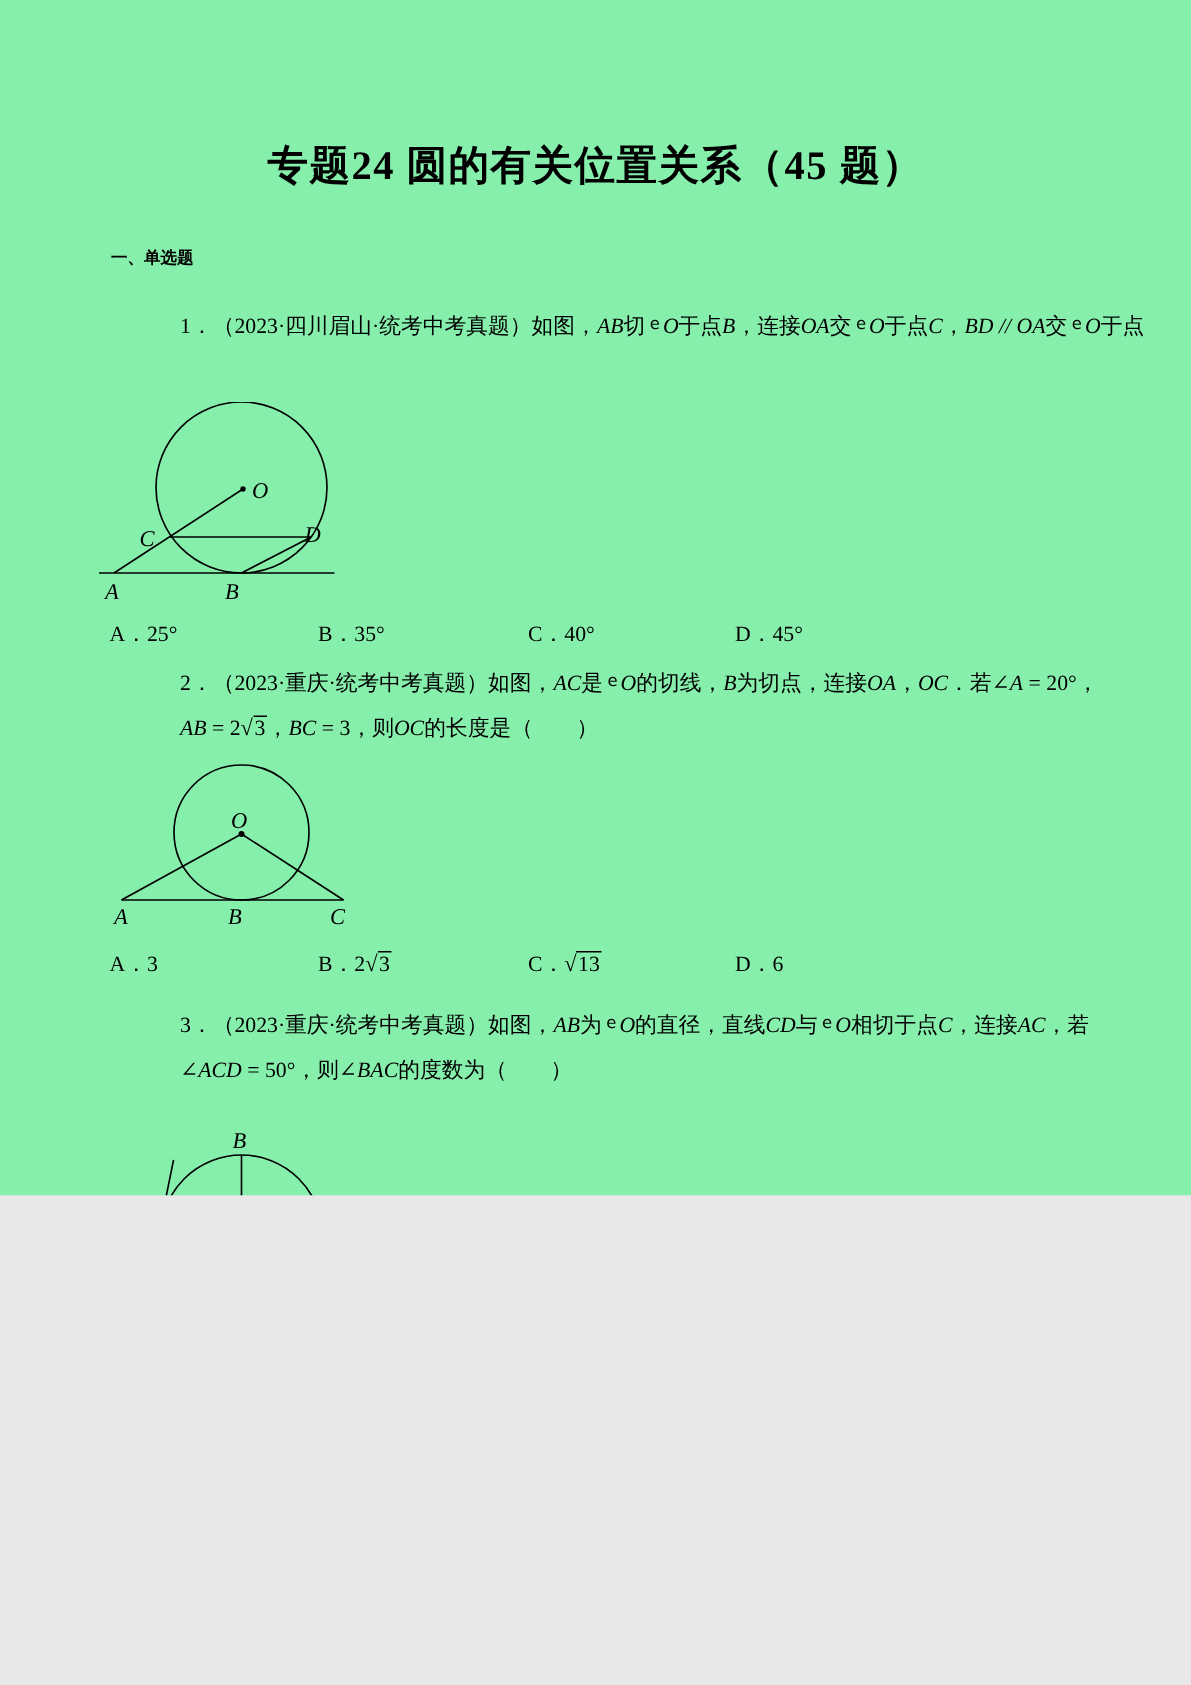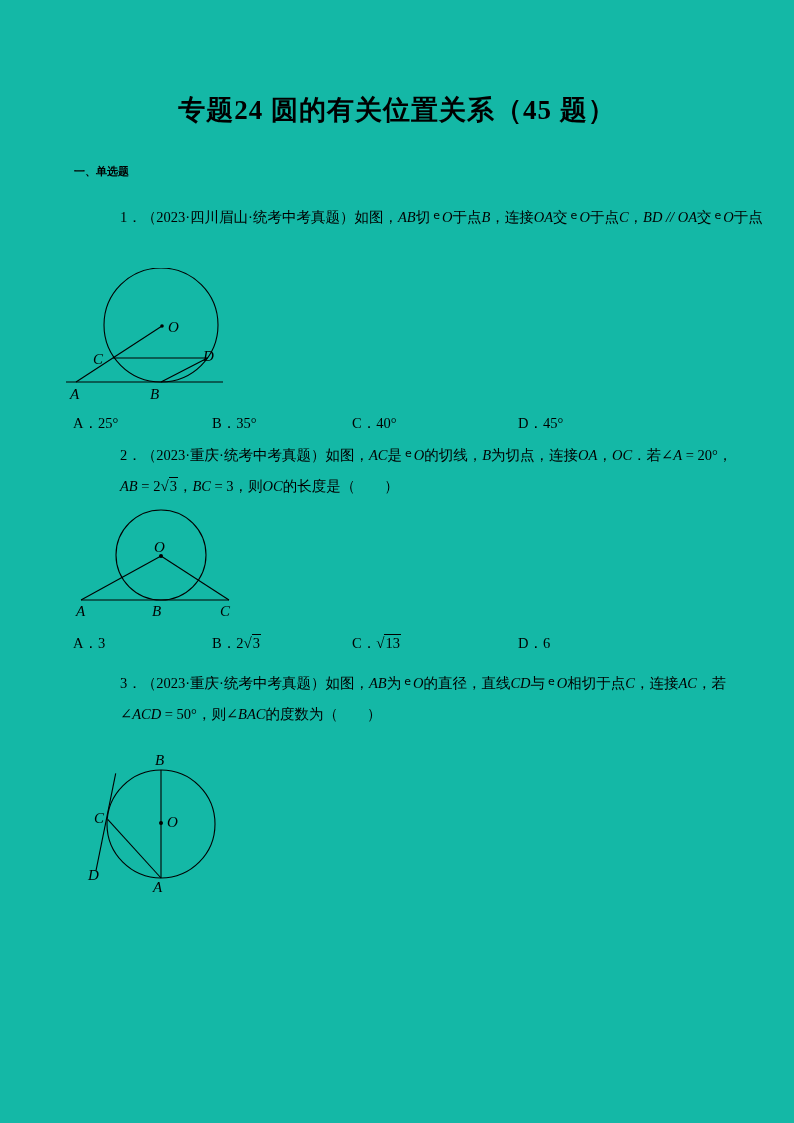--- a/index.html
+++ b/index.html
@@ -1,20 +1,20 @@
 <!DOCTYPE html>
 <html><head>
 <meta charset="utf-8">
 <style>
   html,body{margin:0;padding:0;background:#e8e8e8;}
   .page{
     position:relative;
-    width:794px;height:1123px;
+    width:794px;height:797px;
     margin:0 auto;
-    background:#14b8a6;
+    background:#86efac;
     color:#000;
     font-family:"Liberation Serif","DejaVu Serif",serif;
     overflow:hidden;
   }
   .title{
     position:absolute;top:92px;left:0;width:100%;
     text-align:center;
     font-size:27px;font-weight:bold;
     letter-spacing:1px;
     white-space:nowrap;
@@ -43,21 +43,21 @@
   .sqrt .sq{font-size:15px;}
   .sqrt .rad{border-top:1px solid #000;padding:0 1px;}
   .opts{
     position:absolute;left:0;width:794px;height:32px;
     line-height:32px;font-size:14.5px;
   }
   .opt{position:absolute;white-space:nowrap;}
   .opt.p1{left:73px;}
   .opt.p2{left:212px;}
   .opt.p3{left:352px;}
-  .opt.p4{left:490px;margin-left:28px;}
+  .opt.p4{left:490px;}
   .fig{position:absolute;}
   .fig line,.fig circle.shape{stroke:#000;stroke-width:1.1;fill:none;}
   .fig circle.dot{fill:#000;stroke:none;}
   .fig text{
     font-family:"Liberation Serif","DejaVu Serif",serif;
     font-style:italic;
     font-size:15px;
     fill:#000;stroke:none;
   }
 </style>

